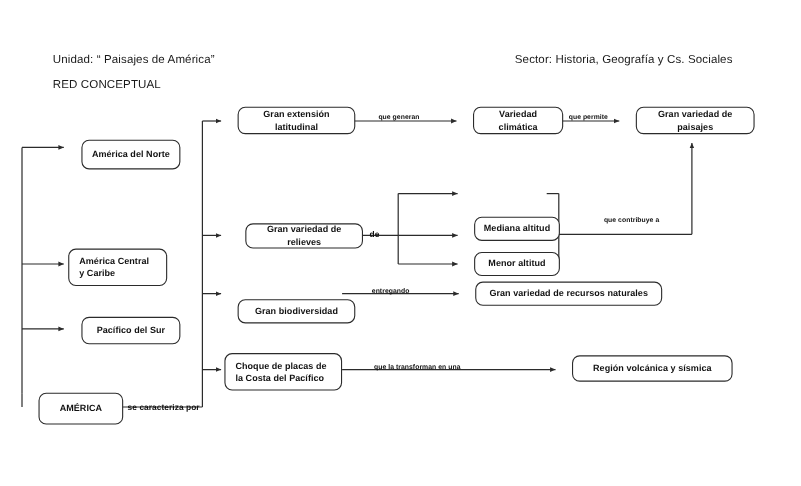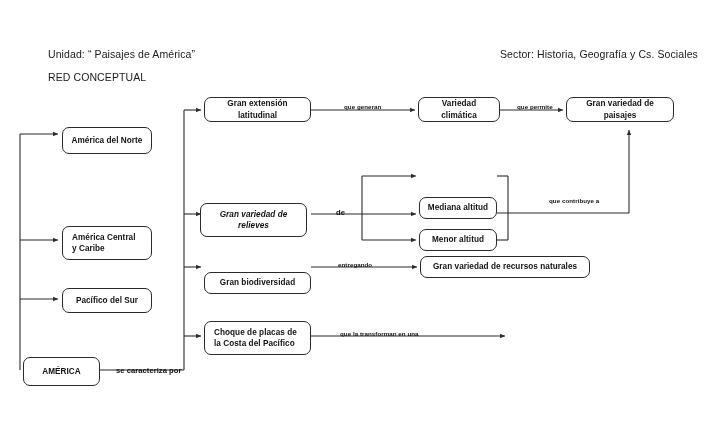--- a/index.html
+++ b/index.html
@@ -26,21 +26,21 @@
   
   .hdr {
     position: absolute;
     font-weight: normal;
     font-size: 10.5px;
     letter-spacing: 0.1px;
     white-space: nowrap;
     color: #1a1a1a;
   }
   #hdr-unit   { left: 48px;  top: 48px; }
-  #hdr-sector { left: 468px; top: 48px; margin-left: 32px; }
+  #hdr-sector { left: 468px; top: 48px; }
   #hdr-red    { left: 48px;  top: 71px; }
 
   
   #wires {
     position: absolute;
     left: 0; top: 0;
     width: 728px; height: 442px;
     pointer-events: none;
   }
 
@@ -56,21 +56,21 @@
     justify-content: flex-start;
     padding: 16px 9px;
   }
   .node .lbl {
     font-size: 8.2px;
     font-weight: bold;
     line-height: 11.5px;
     color: #111111;
     letter-spacing: 0.05px;
   }
-  .node.center { justify-content: center; padding: 0 6px; }
+  .node.center { justify-content: center; padding: 0 6px; margin-left: 12px; }
   .node.center .lbl { text-align: center; }
 
   
   .edge-label {
     position: absolute;
     font-size: 6.2px;
     font-weight: bold;
     color: #111111;
     white-space: nowrap;
     letter-spacing: 0.05px;
@@ -159,21 +159,21 @@
   </div>
 
   <div class="node center" id="n-clima" style="left:418px; top:97px; width:82px; height:25px;">
     <span class="lbl">Variedad climática</span>
   </div>
 
   <div class="node center" id="n-paisajes" style="left:566px; top:97px; width:108px; height:25px;">
     <span class="lbl">Gran variedad de paisajes</span>
   </div>
 
-  <div class="node center" id="n-relieves" style="left:200px; top:203px; width:107px; height:34px;font-style:italic;">
+  <div class="node center" id="n-relieves" style="left:211px; top:203px; width:107px; height:23px;">
     <span class="lbl">Gran variedad de relieves</span>
   </div>
 
 
   <div class="node center" id="n-mediana" style="left:419px; top:197px; width:78px; height:22px;">
     <span class="lbl">Mediana altitud</span>
   </div>
 
   <div class="node center" id="n-menor" style="left:419px; top:229px; width:78px; height:22px;">
     <span class="lbl">Menor altitud</span>
@@ -184,20 +184,23 @@
   </div>
 
   <div class="node center" id="n-recursos" style="left:420px; top:256px; width:170px; height:22px;">
     <span class="lbl">Gran variedad de recursos naturales</span>
   </div>
 
   <div class="node" id="n-placas" style="left:204px; top:321px; width:107px; height:30px;">
     <span class="lbl">Choque de placas de la Costa del Pacífico</span>
   </div>
 
+  <div class="node center" id="n-volcanica" style="left:508px; top:323px; width:146px; height:24px;">
+    <span class="lbl">Región volcánica y sísmica</span>
+  </div>
 
   <div class="edge-label big" style="left:116px; top:366px;">se caracteriza  por</div>
 
   <div class="edge-label" style="left:344px; top:103px;">que generan</div>
 
   <div class="edge-label" style="left:517px; top:103px;">que permite</div>
 
   <div class="edge-label big" style="left:336px; top:208px;">de</div>
 
   <div class="edge-label" style="left:549px; top:197px;">que contribuye a</div>

